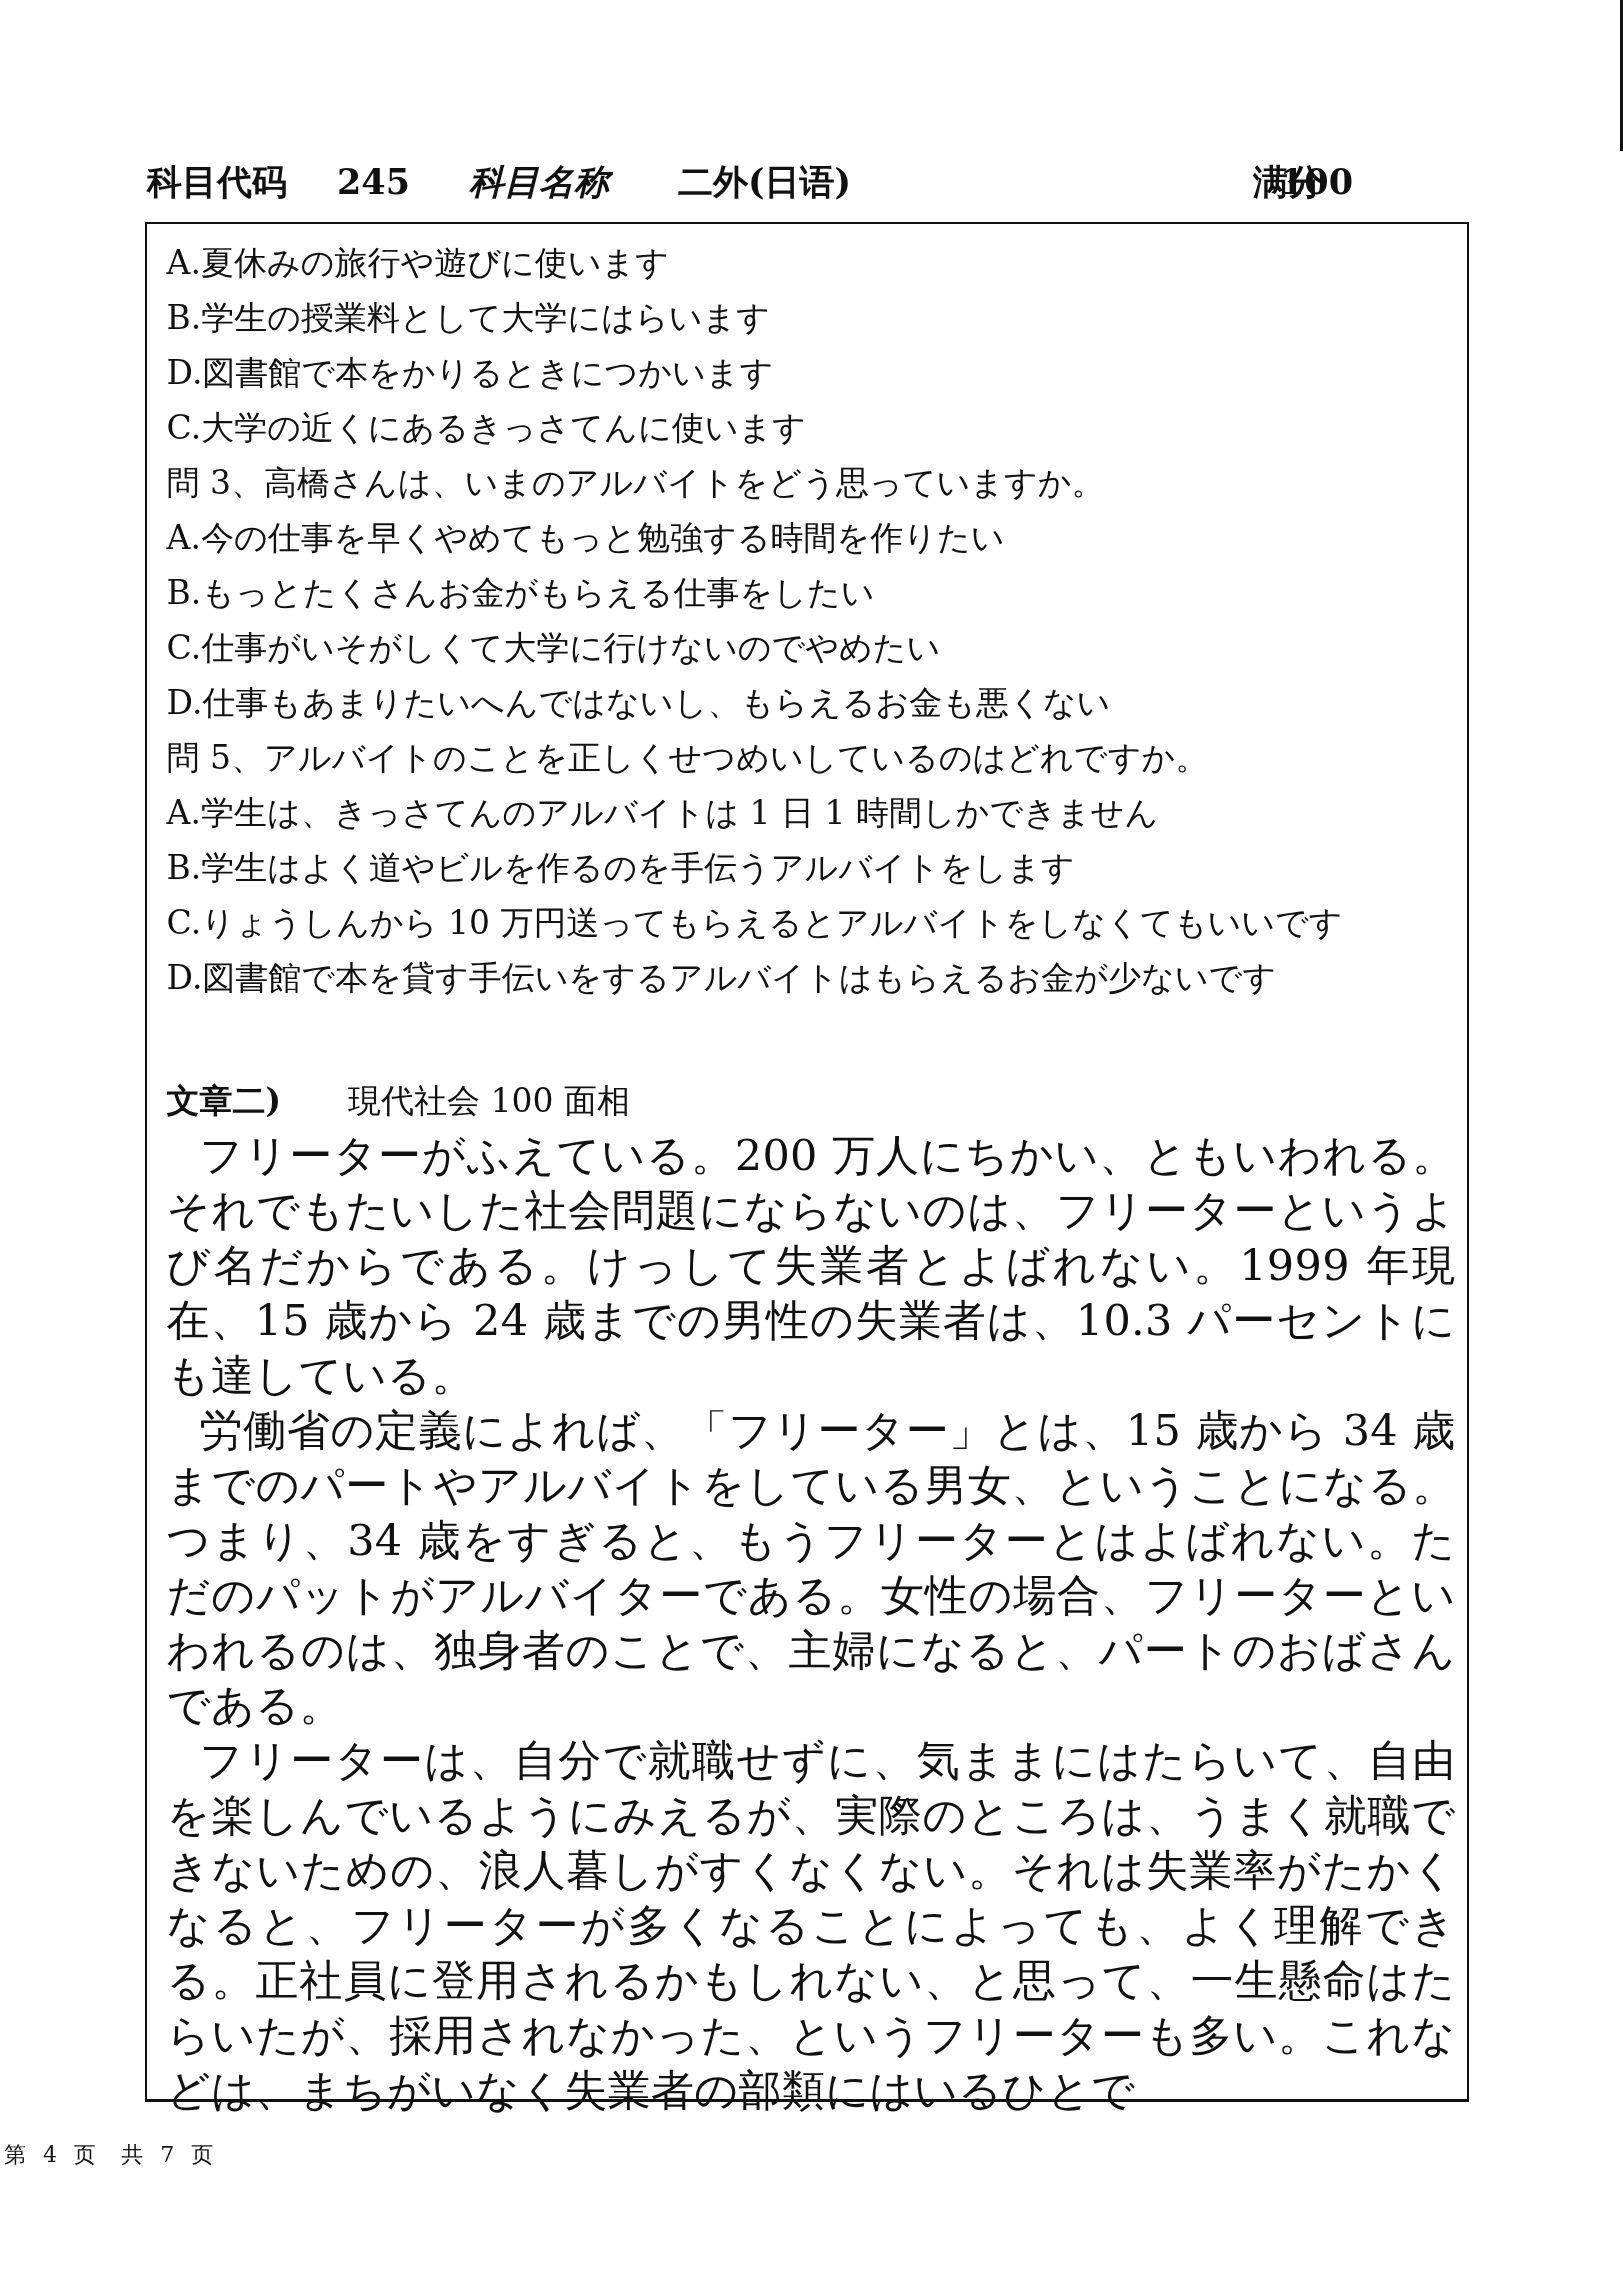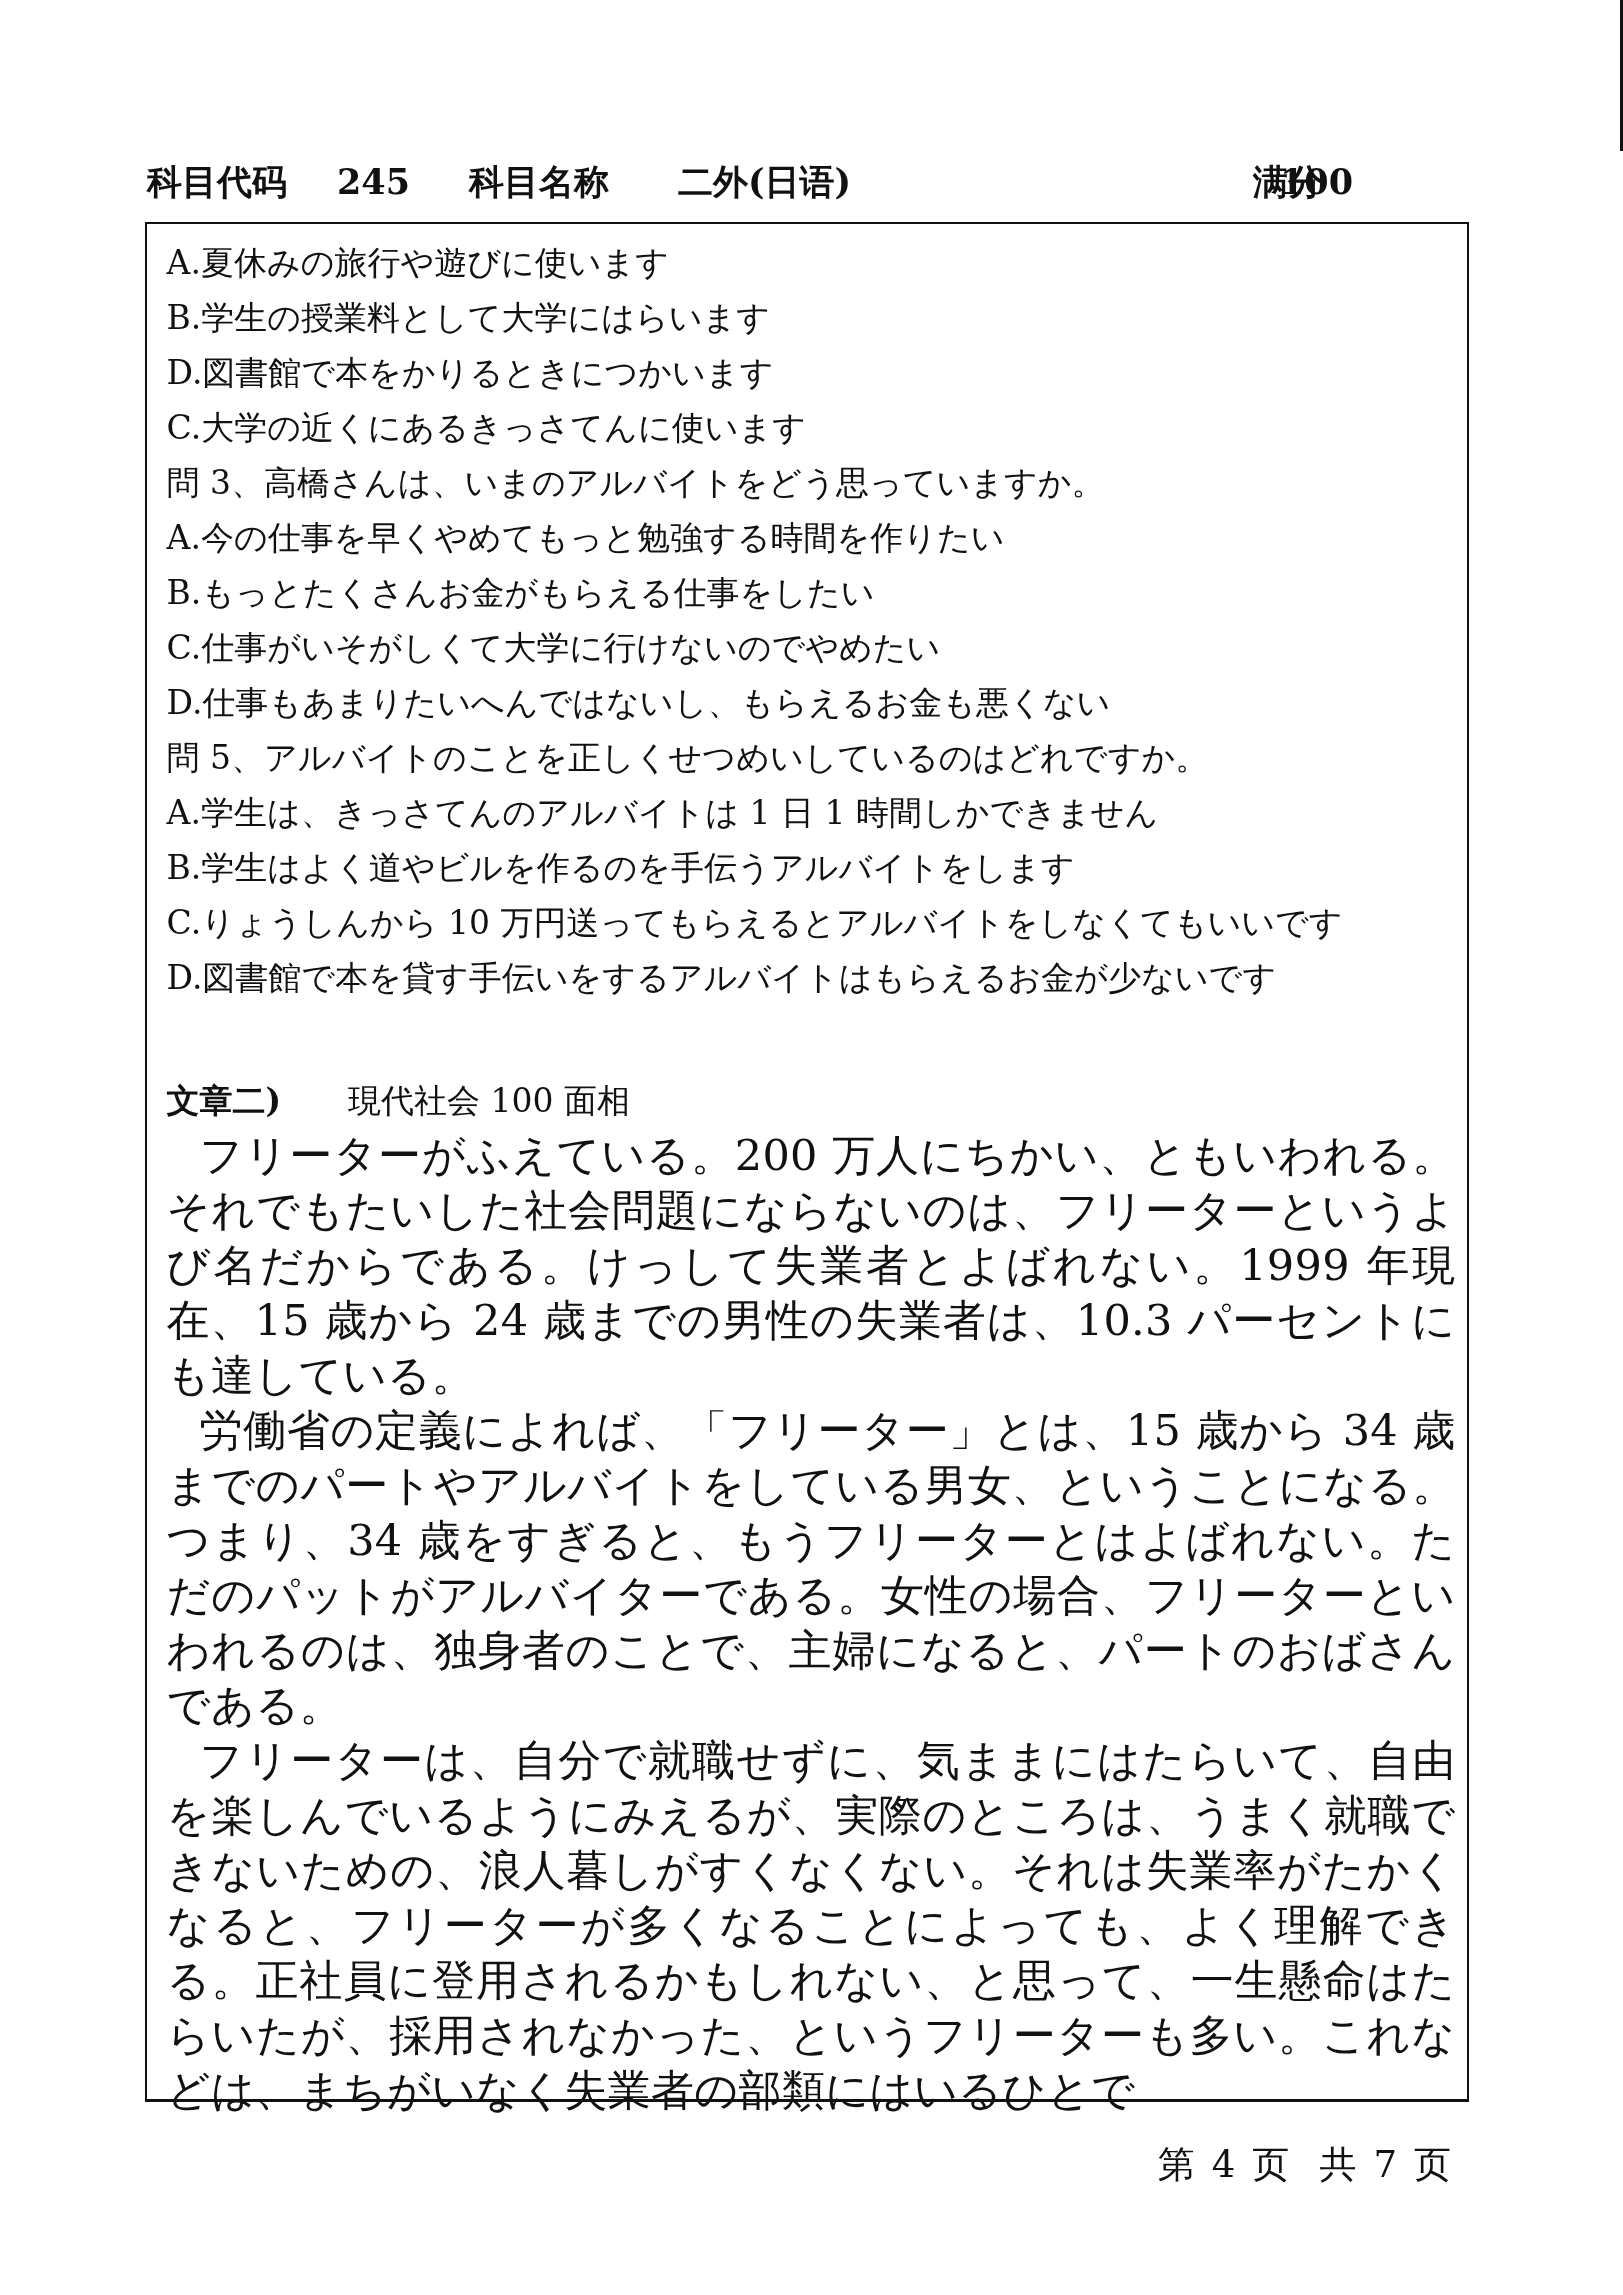--- a/index.html
+++ b/index.html
@@ -30,21 +30,21 @@
       width: 1256px;
       height: 59px;
       font-weight: bold;
       font-size: 35px;
       line-height: 59px;
       white-space: nowrap;
     }
     .header span { position: absolute; top: 0; }
     .h-code-label { left: 0; }
     .h-code-val { left: 190px; }
-    .h-name-label { left: 322px; }
+    .h-name-label { left: 322px; font-style: italic; }
     .h-name-val { left: 531px; }
     .h-score-label { left: 1106px; text-align: center; }
     .h-score-val { left: 1133px; }
 
     .frame {
       position: absolute;
       left: 145px;
       top: 222px;
       width: 1320px;
       height: 1875px;
@@ -84,22 +84,22 @@
       text-indent: 33px;
       letter-spacing: 0.3px;
     }
     .para + .para { margin-top: 0; }
 
     .footer {
       position: absolute;
       top: 2140px;
       left: 0;
       width: 1464px;
-      text-align: right;
-      font-size: 37px;
+      text-align: left;
+      font-size: 22px;
       letter-spacing: 9.2px;
     }
     .footer span { margin: 0 3.9px; }
   </style>
 </head>
 <body>
 
 <div class="scan-edge"></div>
 
 <div class="header">

